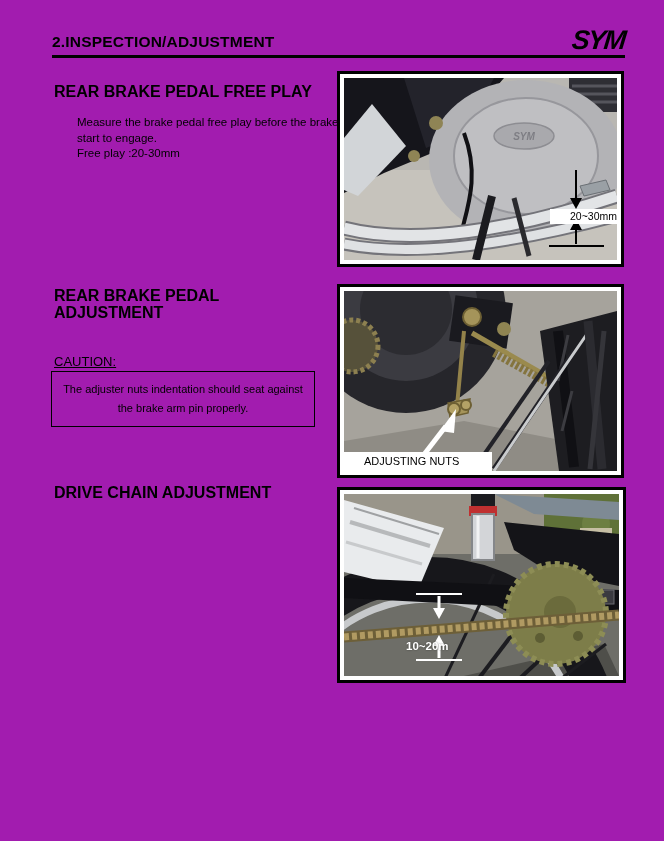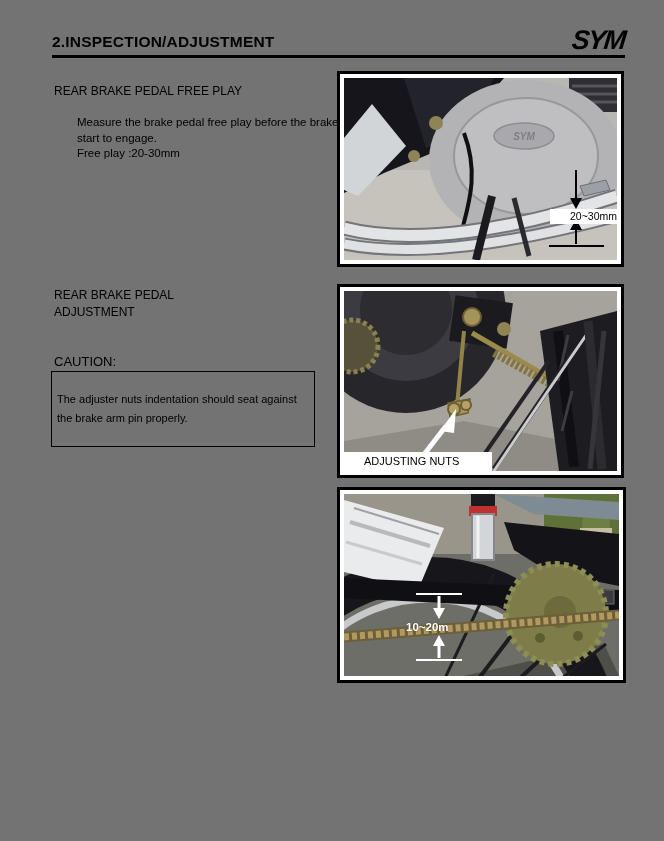--- a/index.html
+++ b/index.html
@@ -1,63 +1,64 @@
 <!DOCTYPE html>
 <html><head>
 <meta charset="utf-8">
 <style>
   html,body { margin:0; padding:0; background:#e9e9e9; }
   .page {
     position:relative; width:664px; height:841px; margin:0 auto;
-    background:#737373; overflow:hidden;
+    background:#a21caf; overflow:hidden;
     font-family:"Liberation Sans","DejaVu Sans",sans-serif; color:#000;
   }
   .hdr-title {
     position:absolute; left:52px; top:33px;
     font-size:15.5px; font-weight:bold; letter-spacing:0.2px;
   }
   .brand {
     position:absolute; right:39px; top:25px;
     font-size:27px; font-weight:900; font-style:italic;
     letter-spacing:-2px; transform:skewX(-6deg);
   }
   .hdr-rule { position:absolute; left:52px; top:55px; width:573px; height:3px; background:#000; }
 
   .sec-head {
     position:absolute; left:54px; width:300px;
-    font-size:12px; font-weight:normal; line-height:17px; white-space:pre-line;
+    font-size:16px; font-weight:bold; line-height:17px; white-space:pre-line;
   }
   .body-text {
     position:absolute; left:54px; width:296px;
     font-size:11.5px; line-height:15.5px; white-space:pre-line;margin-left:23px;
   }
   .caution-label {
     position:absolute; left:54px; top:354px;
-    font-size:13px; 
+    font-size:13px; text-decoration:underline;
   }
   .caution-box {
     position:absolute; left:51px; top:371px; width:252px;
-    border:1.5px solid #000; padding:18px 5px;
-    font-size:11px; line-height:19px; white-space:pre-line;
+    border:1.5px solid #000; padding:8px 5px;
+    font-size:11px; line-height:19px; white-space:pre-line;text-align:center;
   }
 
   .figure {
     position:absolute; border:3px solid #000; background:#fff; padding:4px;
   }
   .photo { position:relative; overflow:hidden; }
   .photo svg { display:block; }
 
   .callout-box {
     position:absolute; background:#fff; color:#000;
     font-size:10.5px; line-height:15px; padding:0 20px; white-space:nowrap;
   }
   .callout-white {
     position:absolute; color:#fff; font-weight:bold;
     font-size:11.5px; line-height:14px; white-space:nowrap;
     text-shadow:0 0 2px rgba(0,0,0,.45);
+    margin-top:19px;
   }
 </style>
 </head>
 <body>
 
 <div class="page">
 
   <div class="hdr-title">2.INSPECTION/ADJUSTMENT</div>
   <div class="brand">SYM</div>
   <div class="hdr-rule"></div>
@@ -141,20 +142,21 @@
         <line x1="260" y1="40" x2="246" y2="178" stroke="#35353a" stroke-width="5"></line>
         <g>
           <line x1="75" y1="170" x2="102" y2="135" stroke="#fff" stroke-width="5"></line>
           <polygon points="96,140 112,118 110,142" fill="#fff"></polygon>
         </g>
       </svg>
       <div class="callout-box" style="left:0px; top:161px; width:108px; height:19px; font-size:11px; line-height:19px;">ADJUSTING NUTS</div>
     </div>
   </div>
 
+  <div class="sec-head" style="top:484px;">DRIVE CHAIN ADJUSTMENT</div>
 
   <div class="figure" style="left:337px; top:487px;">
     <div class="photo" style="width:275px; height:182px;">
       <svg viewBox="0 0 275 182" width="275" height="182">
         <rect width="275" height="182" fill="#6e6e68"></rect>
         <rect width="275" height="60" fill="#99958a"></rect>
         <polygon points="120,182 260,150 275,182" fill="#4f4f4a"></polygon>
         <rect x="200" y="0" width="75" height="48" fill="#5f7138"></rect>
         <circle cx="252" cy="30" r="14" fill="#6d7f42"></circle>
         <rect x="236" y="34" width="32" height="24" fill="#c6bfa4"></rect>

